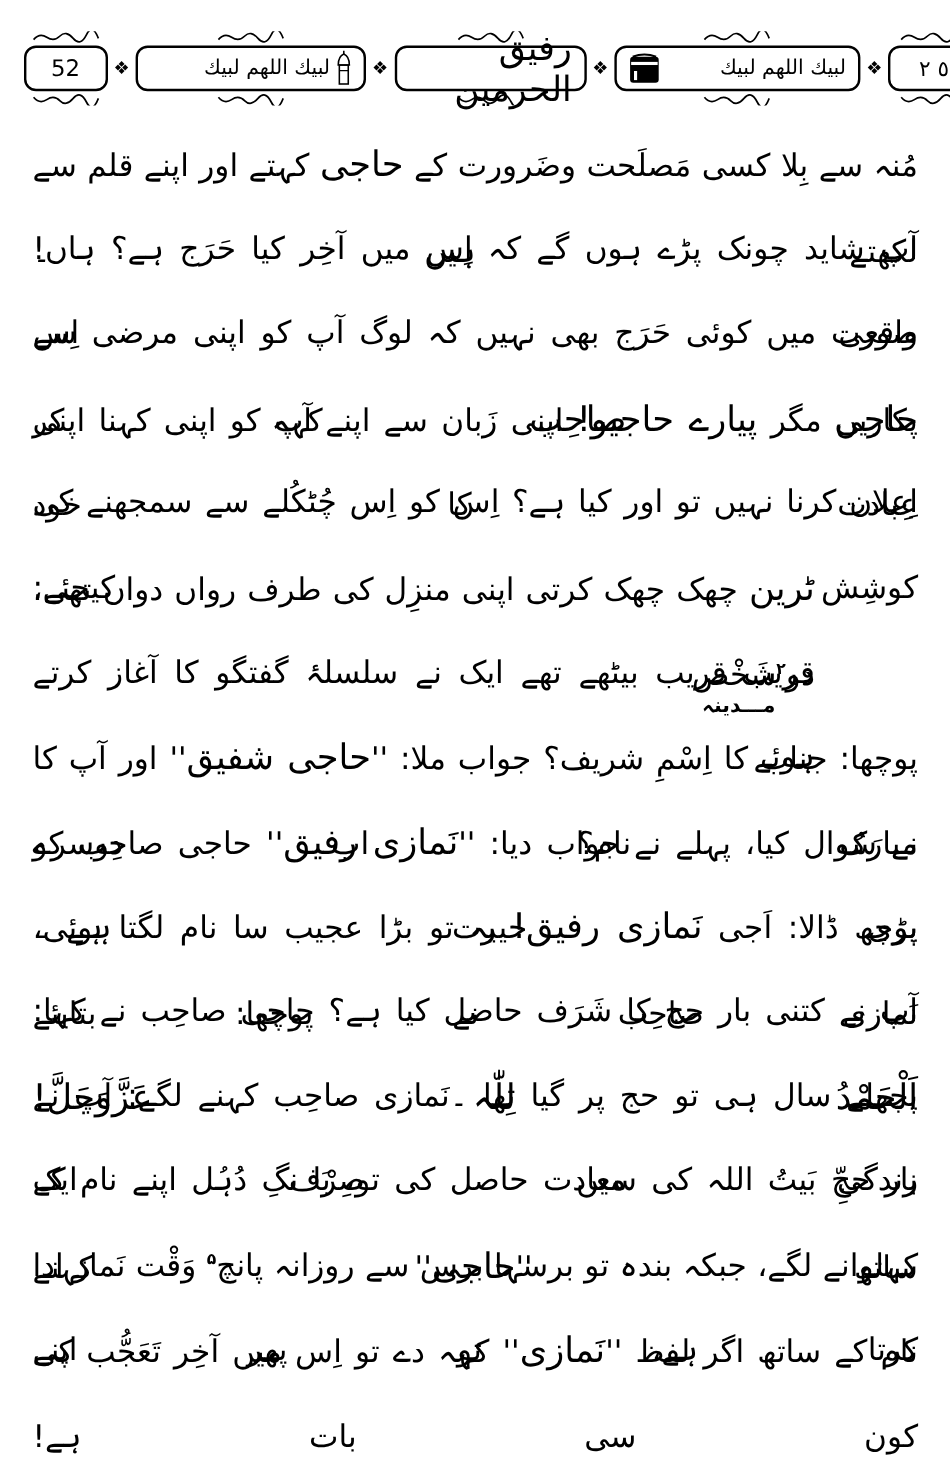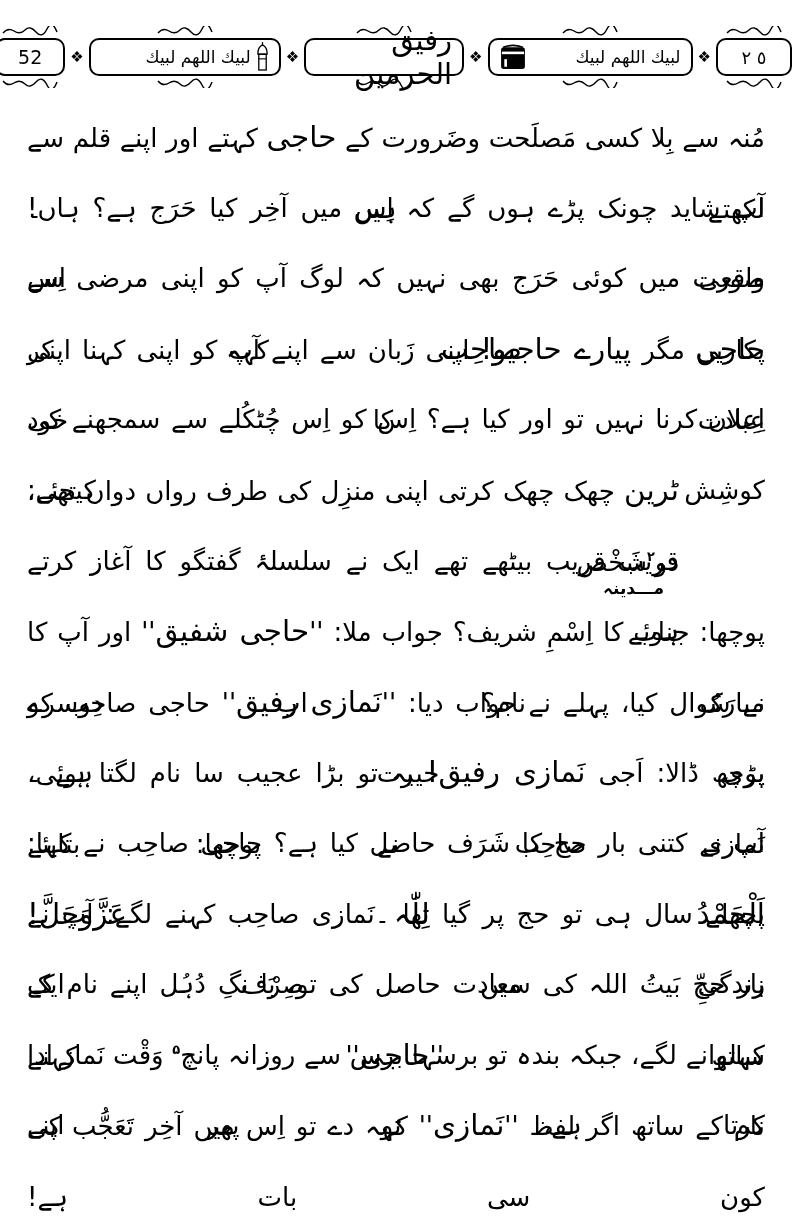--- a/index.html
+++ b/index.html
@@ -3,21 +3,21 @@
 <meta charset="utf-8">
 <style>
   html,body{margin:0;padding:0;background:#e8e8e8;}
   .page{
     width:792px;height:1232px;background:#ffffff;position:relative;
     font-family:"DejaVu Sans",sans-serif;color:#000;overflow:hidden;margin:0 auto;
   }
   
   .header{
     position:absolute;top:38px;left:0;right:0;
-    display:flex;align-items:center;justify-content:flex-end;gap:5px;padding-left:44px;
+    display:flex;align-items:center;justify-content:center;gap:5px;padding-left:44px;
   }
   .hwrap{position:relative;}
   .hbox{
     border:2px solid #000;border-radius:10px;background:#fff;
     height:38px;display:flex;align-items:center;justify-content:center;
     gap:5px;padding:0 10px;box-sizing:border-box;
   }
   .vine{display:block;position:absolute;left:50%;transform:translateX(-50%);}
   .vine.top{top:-12px;}
   .vine.bot{bottom:-12px;}
@@ -42,21 +42,21 @@
   
   .dropcap{
     position:absolute;top:352px;right:-6px;width:188px;height:142px;
     text-align:center;direction:rtl;
   }
   .dropcap .word{
     font-size:76px;font-weight:bold;line-height:118px;display:block;
     letter-spacing:-2px;
   }
   .dropcap .sub{
-    position:absolute;left:20px;bottom:-2px;font-size:17px;font-weight:bold;
+    position:absolute;left:2px;bottom:-2px;font-size:17px;font-weight:bold;
   }
   svg{display:block;}
 </style>
 </head>
 <body>
 
 <div class="page">
 
   <div class="header">
 

